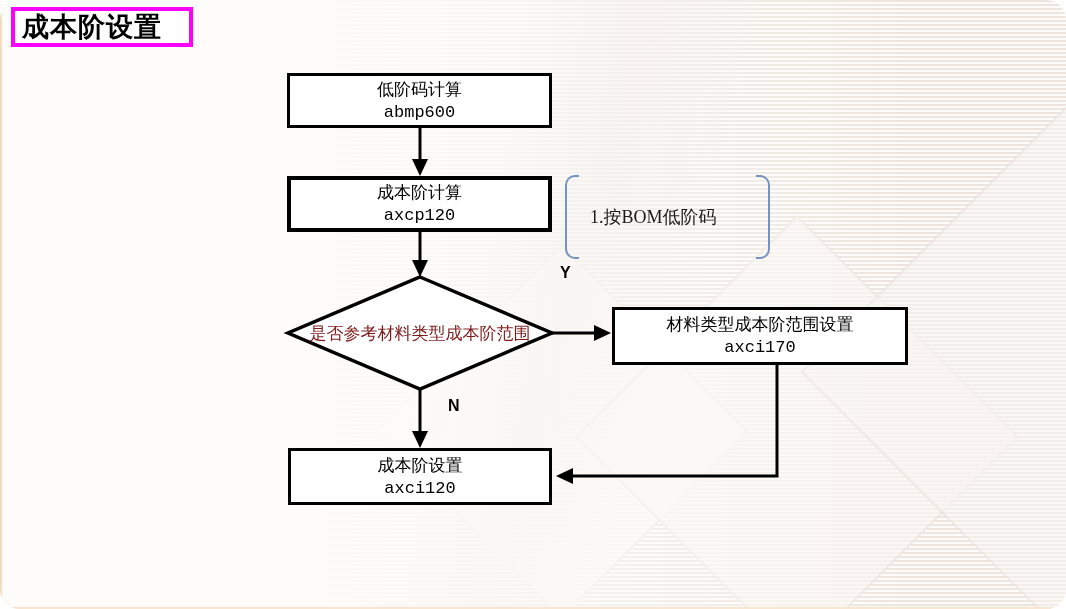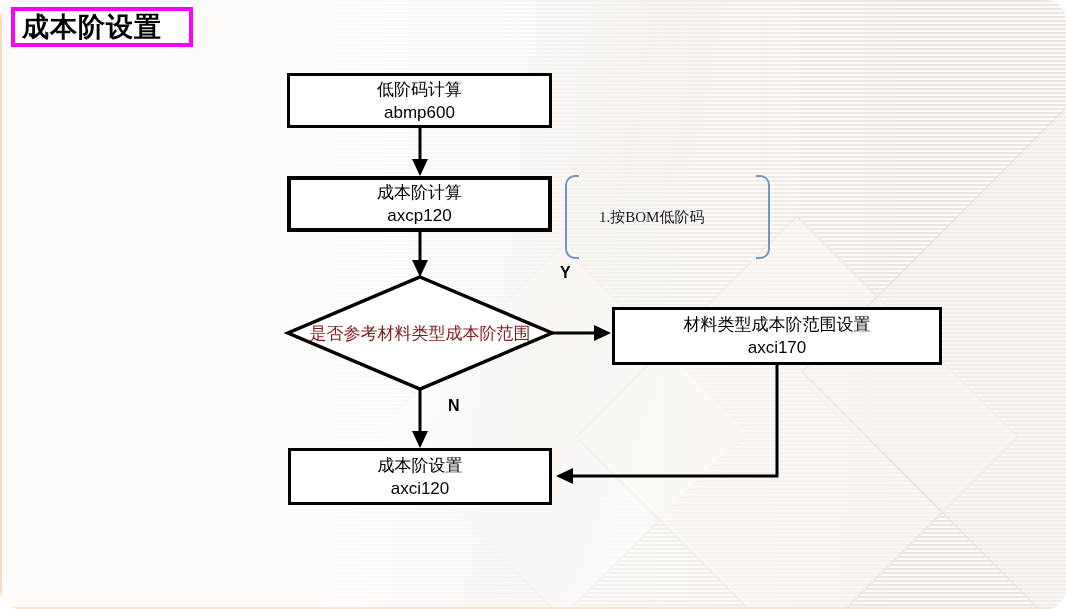--- a/index.html
+++ b/index.html
@@ -47,24 +47,24 @@
     font-family:"Liberation Serif", serif;font-weight:bold;
     font-size:27px;color:#000;padding-left:7px;letter-spacing:1px;white-space:nowrap;
   }
 
   
   .node{
     position:absolute;background:#fff;border:3px solid #000;box-sizing:border-box;
     display:flex;flex-direction:column;align-items:center;justify-content:center;
     font-size:17px;color:#000;line-height:23px;text-align:center;z-index:3;
   }
-  .node .code{font-family:Liberation Sans, sans-serif;}
+  .node .code{font-family:Liberation Mono, monospace;}
   .node-box1{left:287px;top:73px;width:265px;height:55px;}
   .node-box2{left:287px;top:176px;width:265px;height:56px;border-width:4px;}
-  .node-box3{left:612px;top:307px;width:330px;height:58px;}
+  .node-box3{left:612px;top:307px;width:296px;height:58px;}
   .node-box4{left:288px;top:448px;width:264px;height:57px;}
 
   .connector-svg{position:absolute;left:0;top:0;width:1066px;height:609px;z-index:2;}
 
   .decision-text{
     position:absolute;left:308px;top:303px;width:224px;height:60px;z-index:3;
     display:flex;align-items:center;justify-content:center;text-align:center;
     font-size:17px;line-height:23px;color:#7f1d1d;
   }
 
@@ -78,22 +78,22 @@
   .note{position:absolute;left:565px;top:175px;width:205px;height:84px;z-index:3;}
   .note-bracket{position:absolute;top:0;bottom:0;width:14px;box-sizing:border-box;}
   .note-bracket.left{
     left:0;border:2px solid #7493c4;border-right:none;border-radius:10px 0 0 10px;
   }
   .note-bracket.right{
     right:0;border:2px solid #7493c4;border-left:none;border-radius:0 10px 10px 0;
   }
   .note-body{
     position:absolute;inset:0;display:flex;flex-direction:column;justify-content:center;
-    padding-left:34px;box-sizing:border-box;
-    font-family:"Liberation Serif", serif;font-size:15px;line-height:22px;color:#1a1a1a;
+    padding-left:25px;box-sizing:border-box;
+    font-family:"Liberation Serif", serif;font-size:18px;line-height:22px;color:#1a1a1a;
   }
 </style>
 </head>
 <body>
 
 <div class="slide">
 
   <div class="bg-stripes"></div>
   <div class="chev chev1"></div>
   <div class="chev chev2"></div>

